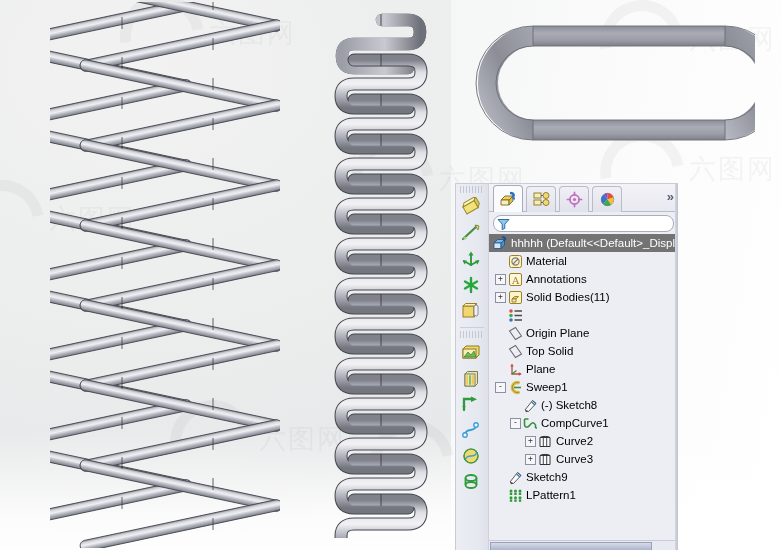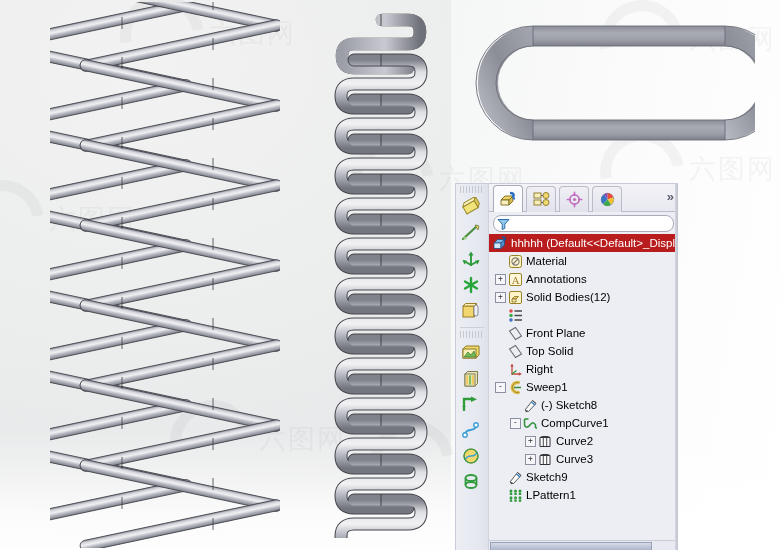--- a/index.html
+++ b/index.html
@@ -78,21 +78,21 @@
     display:flex;align-items:center;padding-left:3px;
   }
 
   .fm-tree{
     position:absolute;left:0;top:50px;width:189px;height:310px;
     background:#edeef4;
     overflow:hidden;
   }
   .trow{position:relative;height:18px;display:flex;align-items:center;white-space:nowrap;}
   .trow .lbl{font-size:11.5px;color:#000;line-height:18px;font-family:"Liberation Sans",sans-serif;}
-  .trow.sel{background:#b91c1c;}
+  .trow.sel{background:#737373;}
   .trow.sel .lbl{color:#ffffff;}
   .tico{width:15px;height:15px;margin-right:3px;flex:0 0 15px;display:flex;align-items:center;justify-content:center;}
   .pm{width:9px;height:9px;border:1px solid #8d90a0;background:#f6f6fa;
       font-size:8px;line-height:7px;text-align:center;color:#333;
       position:absolute;font-family:"DejaVu Sans Mono",monospace;}
 
   .fm-hscroll{
     position:absolute;left:0;bottom:1px;width:188px;height:9px;
     background:#e9eaf1;border-top:1px solid #c9cbd8;
   }
@@ -502,41 +502,41 @@
           <div class="trow">
             <div class="pm" style="left: 6px; top: 4px;">+</div>
             <div style="width: 19px; flex: 0 0 19px;"></div>
             <span class="tico">
               <svg width="15" height="15" viewBox="0 0 15 15">
                 <rect x="1.5" y="1.5" width="12" height="12" rx="1.5" fill="#fdf3c9" stroke="#9a8224" stroke-width="1"></rect>
                 <path d="M4 9 l2.5 -2.5 h4 L8 9 z" fill="#e7cf6a" stroke="#8a7020" stroke-width=".8"></path>
                 <path d="M4 9 h4 v3 H4 z" fill="#f6eab4" stroke="#8a7020" stroke-width=".8"></path>
               </svg>
             </span>
-            <span class="lbl">Solid Bodies(12)</span>
+            <span class="lbl">Solid Bodies(11)</span>
           </div>
           <div class="trow">
             <div style="width: 19px; flex: 0 0 19px;"></div>
             <span class="tico">
               <svg width="15" height="15" viewBox="0 0 15 15">
                 <circle cx="3" cy="3" r="1.8" fill="#e04b4b"></circle>
                 <circle cx="3" cy="7.5" r="1.8" fill="#3fa84a"></circle>
                 <circle cx="3" cy="12" r="1.8" fill="#3b73c4"></circle>
                 <path d="M6.5 3 H14 M6.5 7.5 H14 M6.5 12 H14" stroke="#4a4a4a" stroke-width="1.4"></path>
               </svg>
             </span>
           </div>
           <div class="trow">
             <div style="width: 19px; flex: 0 0 19px;"></div>
             <span class="tico">
               <svg width="15" height="15" viewBox="0 0 15 15">
                 <path d="M1.5 5 L7.5 1.5 L13.5 10 L7.5 13.5 z" fill="none" stroke="#6c6c78" stroke-width="1.1"></path>
               </svg>
             </span>
-            <span class="lbl">Front Plane</span>
+            <span class="lbl">Origin Plane</span>
           </div>
           <div class="trow">
             <div style="width: 19px; flex: 0 0 19px;"></div>
             <span class="tico">
               <svg width="15" height="15" viewBox="0 0 15 15">
                 <path d="M1.5 5 L7.5 1.5 L13.5 10 L7.5 13.5 z" fill="none" stroke="#6c6c78" stroke-width="1.1"></path>
               </svg>
             </span>
             <span class="lbl">Top Solid</span>
           </div>
@@ -546,21 +546,21 @@
               <svg width="15" height="15" viewBox="0 0 15 15">
                 <g stroke="#c1483f" stroke-width="1.3" fill="none" stroke-linecap="round">
                   <path d="M4 12 V3.5"></path>
                   <path d="M4 12 H12"></path>
                 </g>
                 <path d="M4 1.5 l1.7 3 h-3.4 z" fill="#c1483f"></path>
                 <path d="M13.8 12 l-3 1.7 v-3.4 z" fill="#c1483f"></path>
                 <path d="M4 12 L8.5 8.5" stroke="#2f9b3a" stroke-width="1.3"></path>
               </svg>
             </span>
-            <span class="lbl">Right</span>
+            <span class="lbl">Plane</span>
           </div>
           <div class="trow">
             <div class="pm" style="left: 6px; top: 4px;">-</div>
             <div style="width: 19px; flex: 0 0 19px;"></div>
             <span class="tico">
               <svg width="15" height="15" viewBox="0 0 15 15">
                 <path d="M11.5 3 A5 5 0 1 0 11.5 12" fill="none" stroke="#e0c14f" stroke-width="3.4"></path>
                 <path d="M11.5 3 A5 5 0 1 0 11.5 12" fill="none" stroke="#8a7020" stroke-width=".7"></path>
                 <path d="M6 7.5 H13" stroke="#3b8f3e" stroke-width="1.6"></path>
               </svg>

